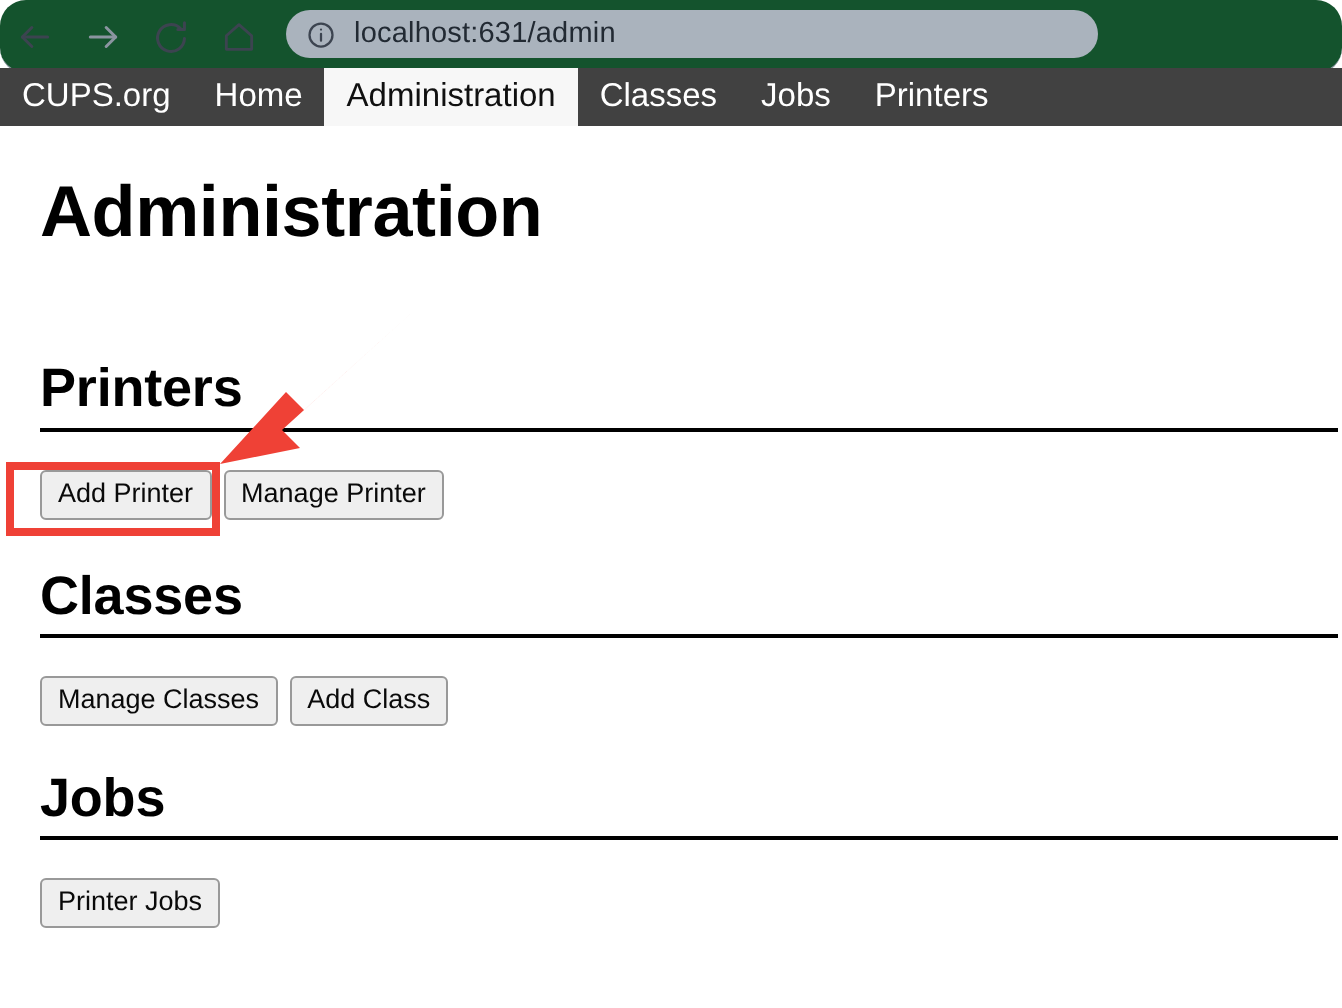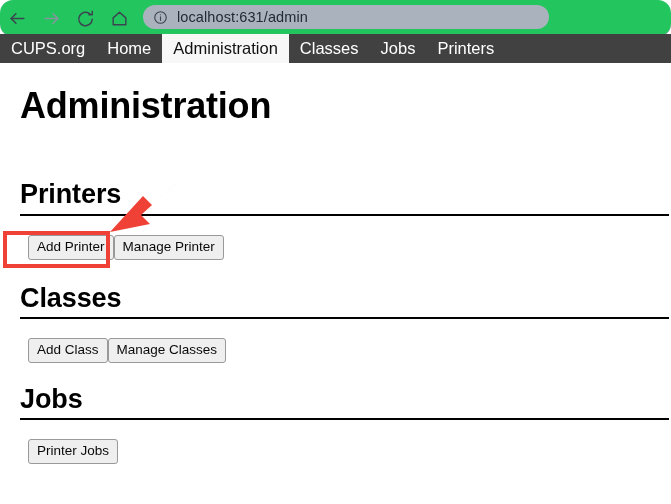--- a/index.html
+++ b/index.html
@@ -13,21 +13,21 @@
     font-family: "Liberation Sans", sans-serif;
     overflow: hidden;
     position: relative;
   }
 
   
   #browser-toolbar {
     position: absolute;
     left: 0; top: 0;
     width: 671px; height: 37px;
-    background: #22c55e;
+    background: #14532d;
     border-bottom: 1px solid #8e99a4;
     box-sizing: border-box;
     display: flex;
     align-items: center;
     border-radius: 13px;
   }
   .nav-btn {
     width: 34px; height: 33px;
     display: flex; align-items: center; justify-content: center;
     color: #3c4450;
@@ -106,21 +106,21 @@
     line-height: 1;
     letter-spacing: -0.1px;
   }
   .section-rule {
     position: absolute;
     left: 20px;
     width: 649px;
     height: 2px;
     background: #000;
   }
-  .btn-row { position: absolute; left: 28px; display: flex; }
+  .btn-row { position: absolute; left: 20px; display: flex; gap: 6px; }
   .ui-button {
     background: #efefef;
     border: 1px solid #999999;
     border-radius: 3px;
     padding: 3px 8px 4px 8px;
     font-family: "Liberation Sans", sans-serif;
     font-size: 13.5px;
     color: #0a0a0a;
     line-height: 1.15;
     white-space: nowrap;
@@ -209,22 +209,22 @@
     <div class="btn-row" style="top:172px">
       <button class="ui-button">Add Printer</button>
       <button class="ui-button">Manage Printer</button>
     </div>
   </div>
 
   <div class="section">
     <div class="section-heading" style="top:222px">Classes</div>
     <div class="section-rule" style="top:254px"></div>
     <div class="btn-row" style="top:275px">
+      <button class="ui-button">Manage Classes</button>
       <button class="ui-button">Add Class</button>
-      <button class="ui-button">Manage Classes</button>
     </div>
   </div>
 
   <div class="section">
     <div class="section-heading" style="top:323px">Jobs</div>
     <div class="section-rule" style="top:355px"></div>
     <div class="btn-row" style="top:376px">
       <button class="ui-button">Printer Jobs</button>
     </div>
   </div>

